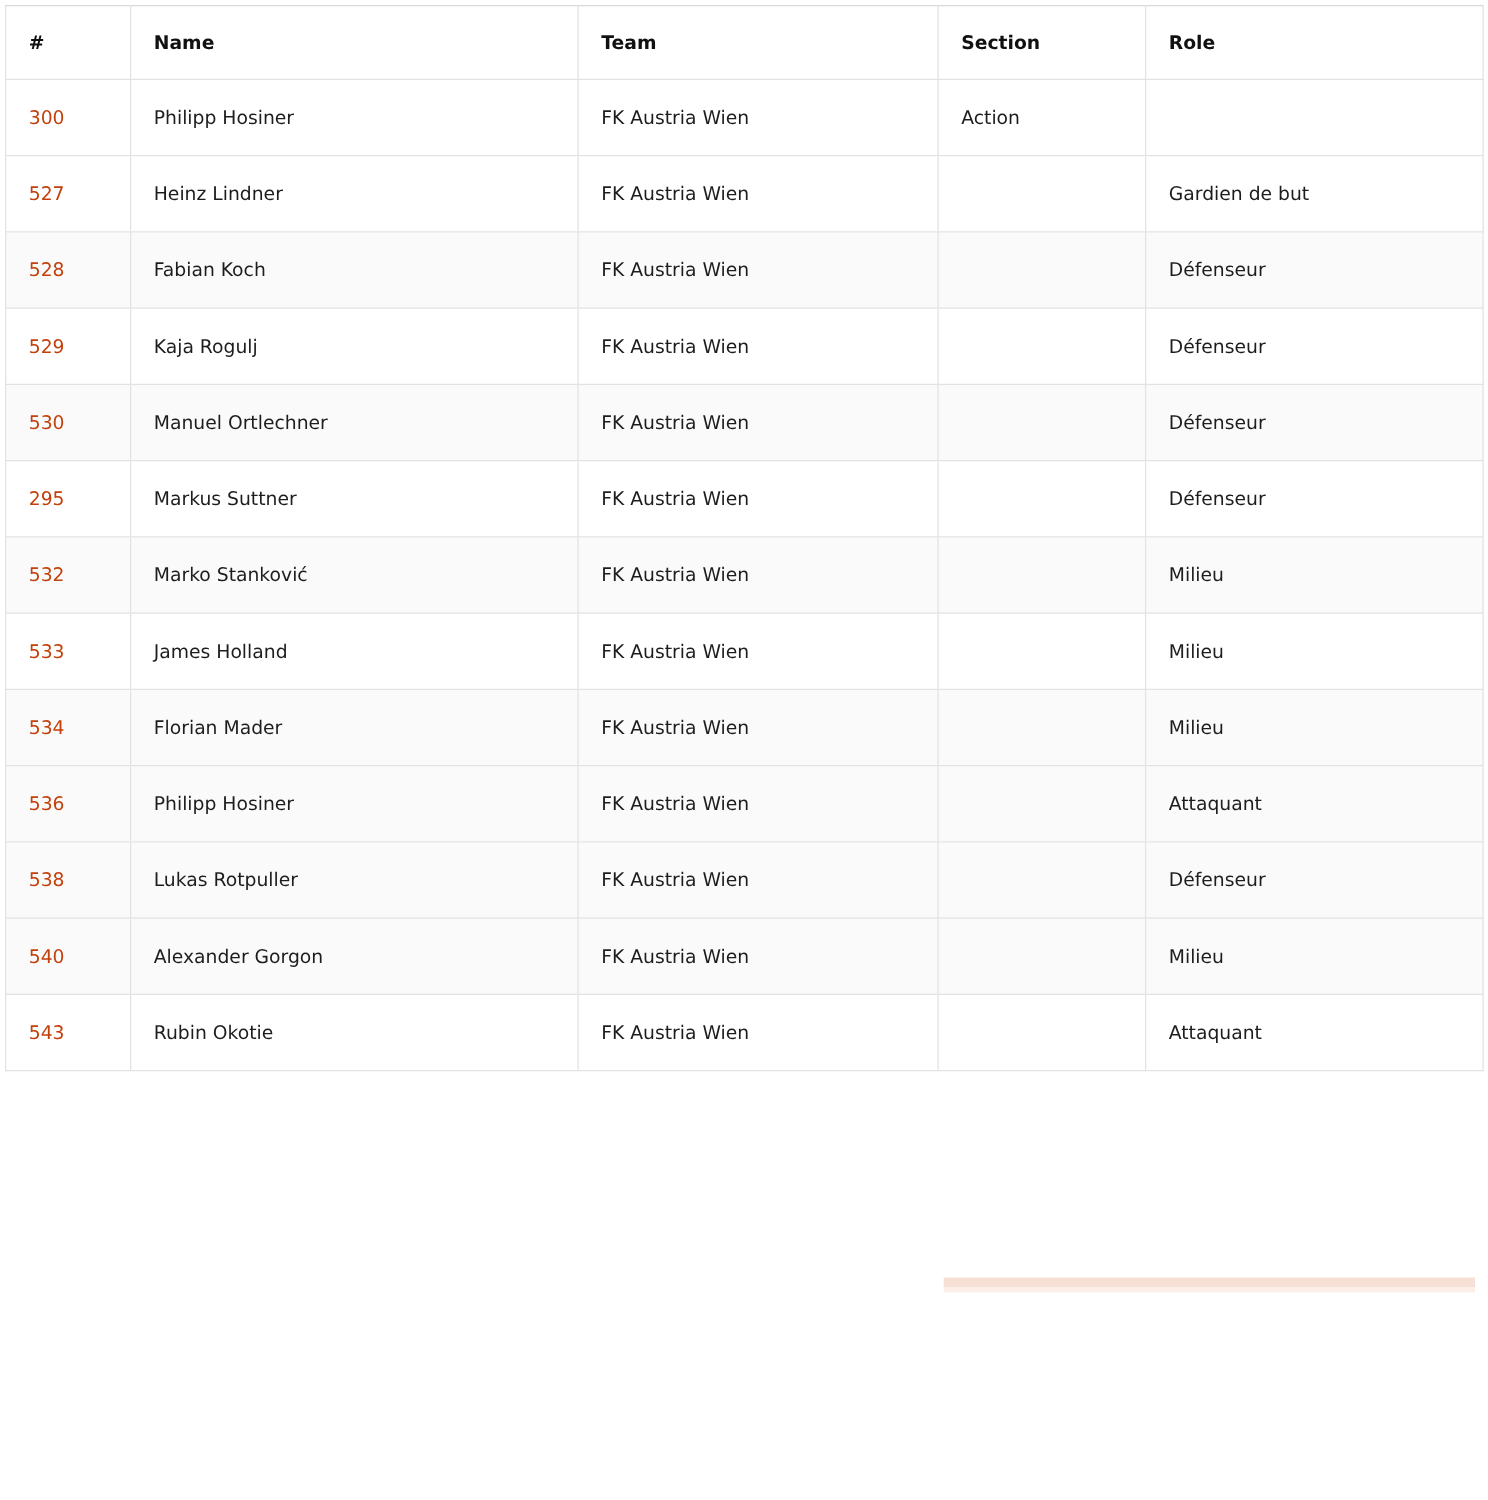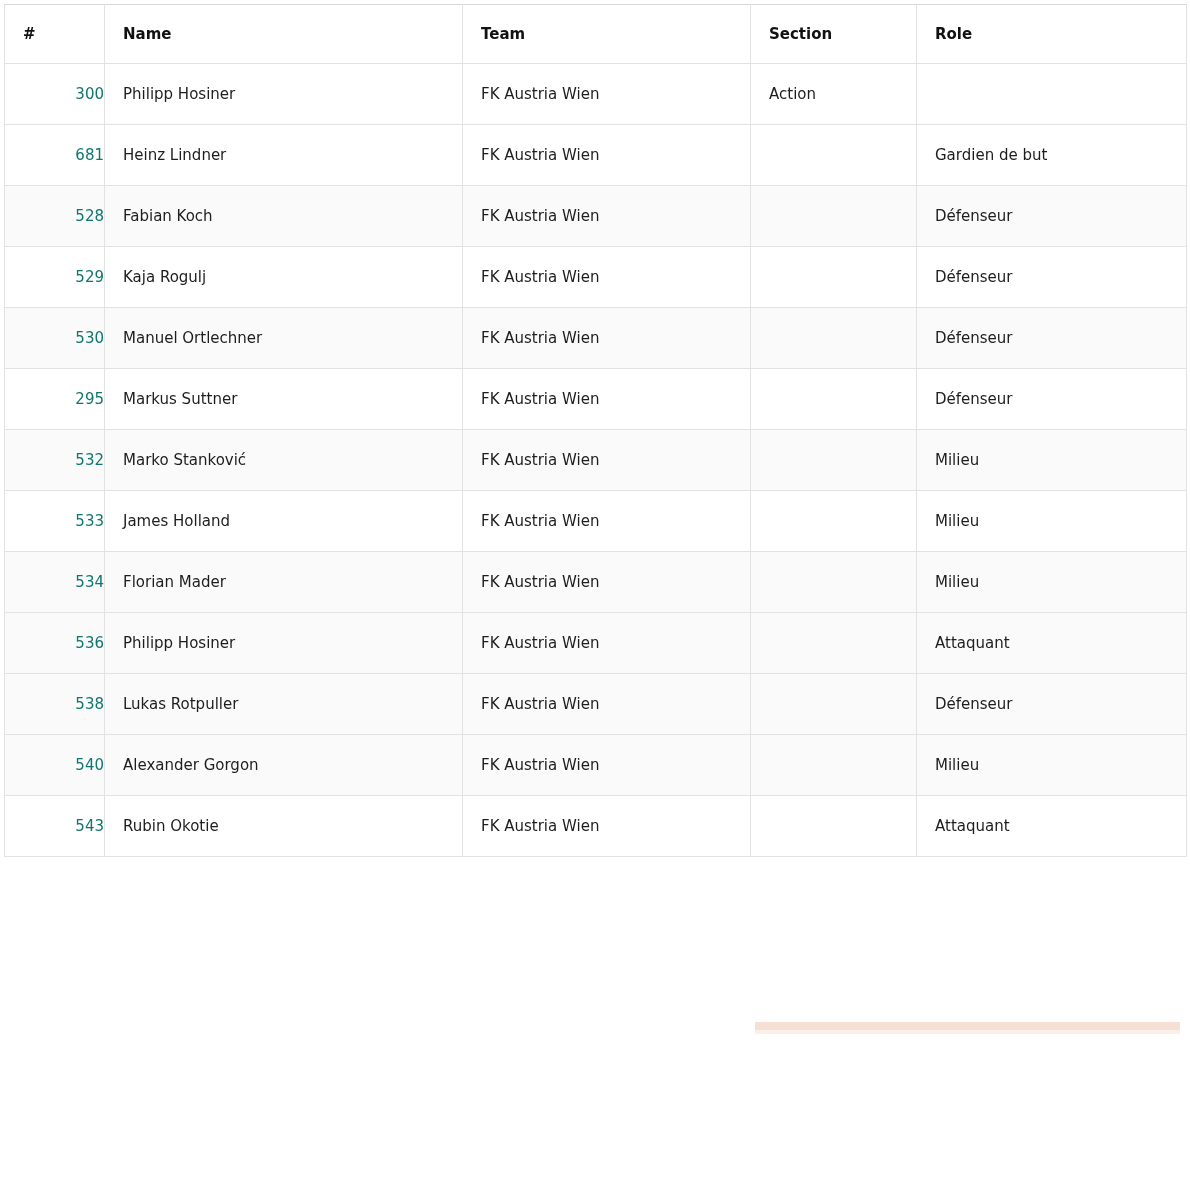--- a/index.html
+++ b/index.html
@@ -52,22 +52,21 @@
     height: 58px;
     border-top: 1px solid #d8d8d8;
   }
   table.data-table tbody tr.row-odd td {
     background: #ffffff;
   }
   table.data-table tbody tr.row-even td {
     background: #fafafa;
   }
   table.data-table td.col-num {
-    color: #0f766e;
-    text-align: right;
+    color: #c2410c;
   }
   table.data-table td.col-name,
   table.data-table td.col-team,
   table.data-table td.col-section,
   table.data-table td.col-role {
     color: #1d1d1d;
   }
   
   .highlight-strip {
     position: absolute;
@@ -109,21 +108,21 @@
     </thead>
     <tbody id="table-body">
         <tr class="row-odd">
           <td class="col-num">300</td>
           <td class="col-name">Philipp Hosiner</td>
           <td class="col-team">FK Austria Wien</td>
           <td class="col-section">Action</td>
           <td class="col-role"></td>
         </tr>
         <tr class="row-odd">
-          <td class="col-num">681</td>
+          <td class="col-num">527</td>
           <td class="col-name">Heinz Lindner</td>
           <td class="col-team">FK Austria Wien</td>
           <td class="col-section"></td>
           <td class="col-role">Gardien de but</td>
         </tr>
         <tr class="row-even">
           <td class="col-num">528</td>
           <td class="col-name">Fabian Koch</td>
           <td class="col-team">FK Austria Wien</td>
           <td class="col-section"></td>

